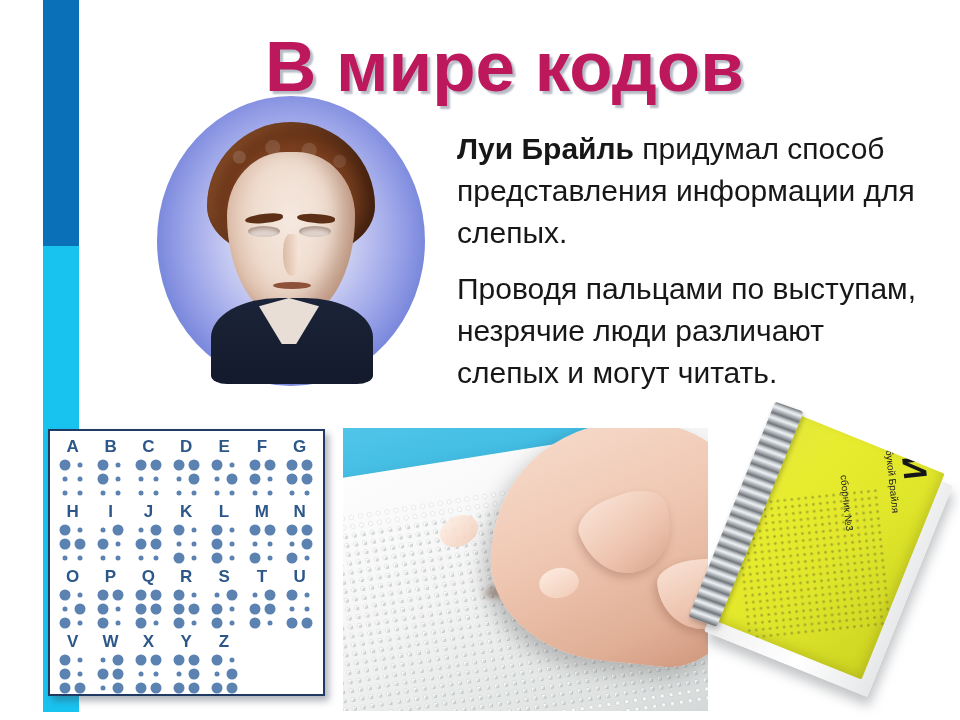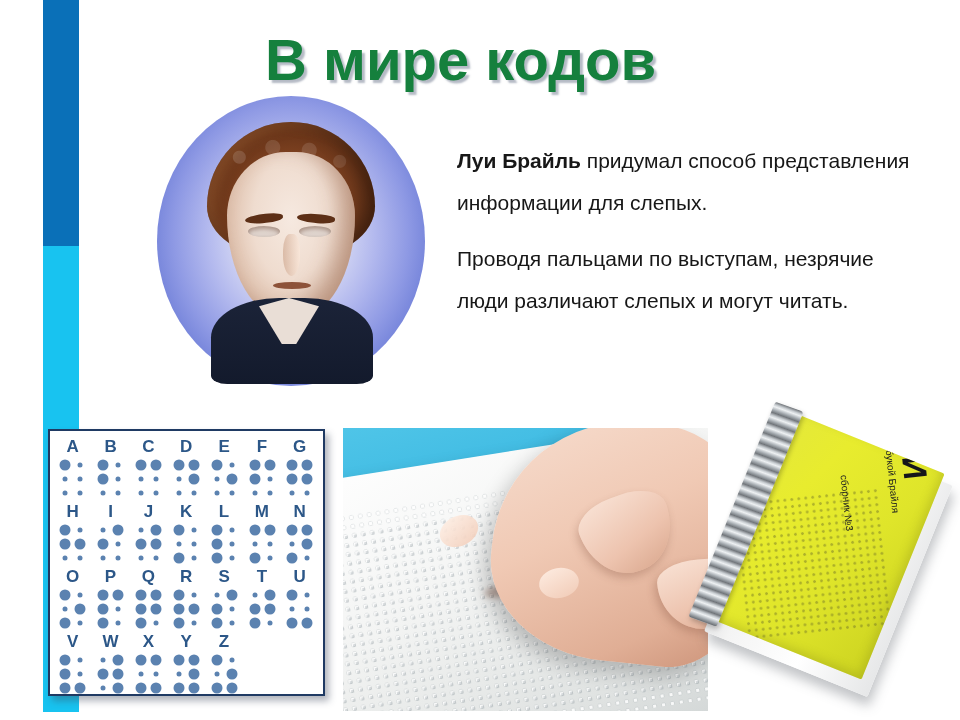--- a/index.html
+++ b/index.html
@@ -23,22 +23,22 @@
     background:#0A70B8;
   }
   .bar-cyan{
     position:absolute;left:43px;top:246px;width:36px;height:466px;
     background:#18C3F0;
   }
 
   
   #title{
     position:absolute;left:265px;top:26px;width:640px;
-    font-size:58px;font-weight:bold;
-    color:#15803d;
+    font-size:71px;font-weight:bold;
+    color:#be185d;
     letter-spacing:0px;
     text-shadow:3px 3px 2px rgba(120,130,150,.55);
     white-space:nowrap;
   }
 
   
   #portrait{
     position:absolute;left:157px;top:96px;width:268px;height:290px;
   }
   .port-glow{
@@ -105,22 +105,22 @@
     border-radius:42% 42% 10% 10% / 46% 46% 10% 10%;
   }
   .collar{
     position:absolute;left:58px;top:176px;width:60px;height:46px;
     background:#e9ded6;
     clip-path:polygon(50% 0,100% 18%,62% 100%,38% 100%,0 18%);
   }
 
   
   #body-text{
-    position:absolute;left:457px;top:140px;width:470px;
-    color:#171717;font-size:21px;line-height:42px;
+    position:absolute;left:457px;top:128px;width:470px;
+    color:#171717;font-size:30px;line-height:42px;
   }
   #body-text p{margin:0 0 14px 0;}
   #body-text b{font-weight:bold;}
 
   
   #chart{
     position:absolute;left:48px;top:429px;width:277px;height:267px;
     background:#ffffff;
     border:2px solid #1f3a63;
     box-shadow:4px 5px 7px rgba(60,70,90,.40);

